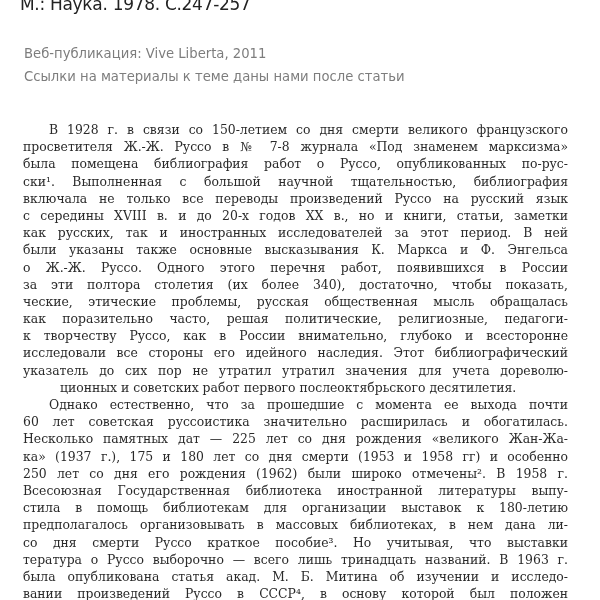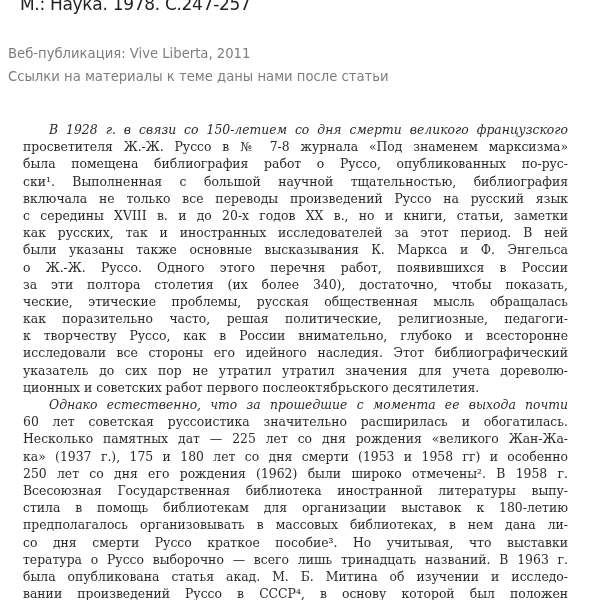--- a/index.html
+++ b/index.html
@@ -6,32 +6,32 @@
   body {
     width:600px; height:600px; overflow:hidden; background:#ffffff;
     position:relative;
   }
   .citation {
     position:absolute; left:20px; top:-6px;
     font-family:"DejaVu Sans", sans-serif; font-size:17px; color:#222;
     letter-spacing:-0.3px; white-space:nowrap;
   }
   .webpub {
-    position:absolute; left:8px; top:42px;
+    position:absolute; left:24px; top:42px;
     font-family:"DejaVu Sans", sans-serif; font-size:13.2px; color:#7d7d7d;
     line-height:23px; white-space:nowrap;
   }
   .scan {
     position:absolute; left:23px; top:121px; width:545px;
     font-family:"DejaVu Serif", serif; font-size:12.4px; color:#2a2a2a;
     line-height:17.2px;
   }
   .line { white-space:nowrap; text-align:justify; text-align-last:justify; height:17.2px; overflow:hidden; }
-  .line.last { text-align-last:left; }
-  .line.indent { padding-left:26px;font-style:italic; }
+  .line.last { text-align-last:left;margin-left:37px; }
+  .line.indent { padding-left:26px; }
 </style>
 </head>
 <body>
 
 <div class="citation">М.: Наука. 1978. С.247-257</div>
 
 <div class="webpub">
   <div>Веб-публикация: Vive Liberta, 2011</div>
   <div>Ссылки на материалы к теме даны нами после статьи</div>
 </div>

